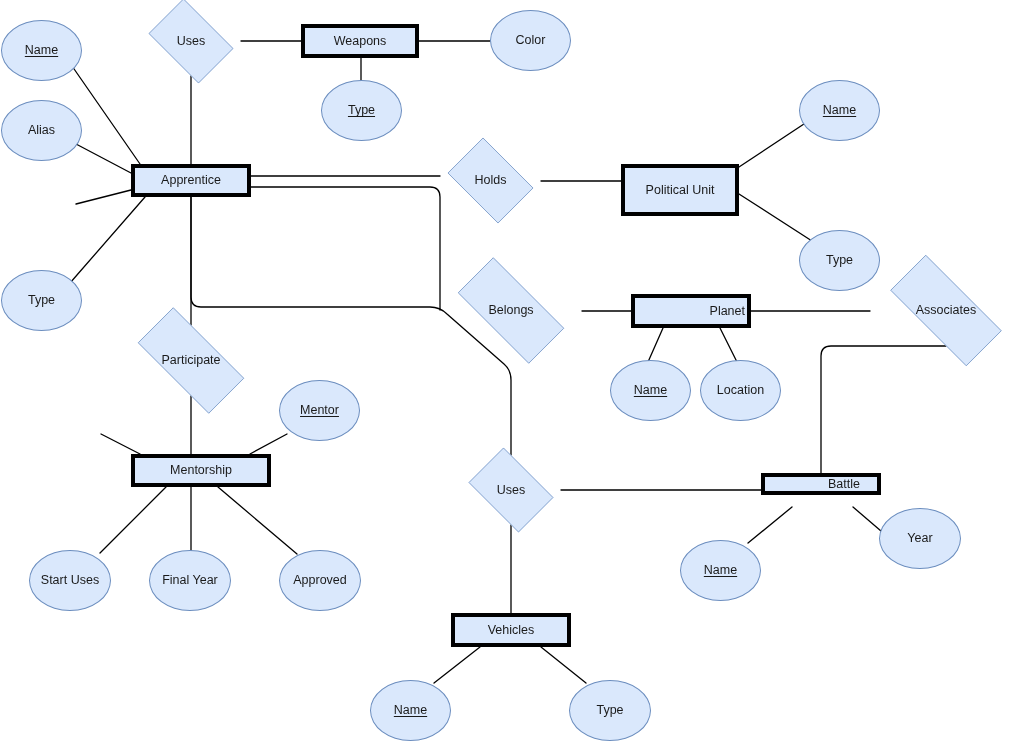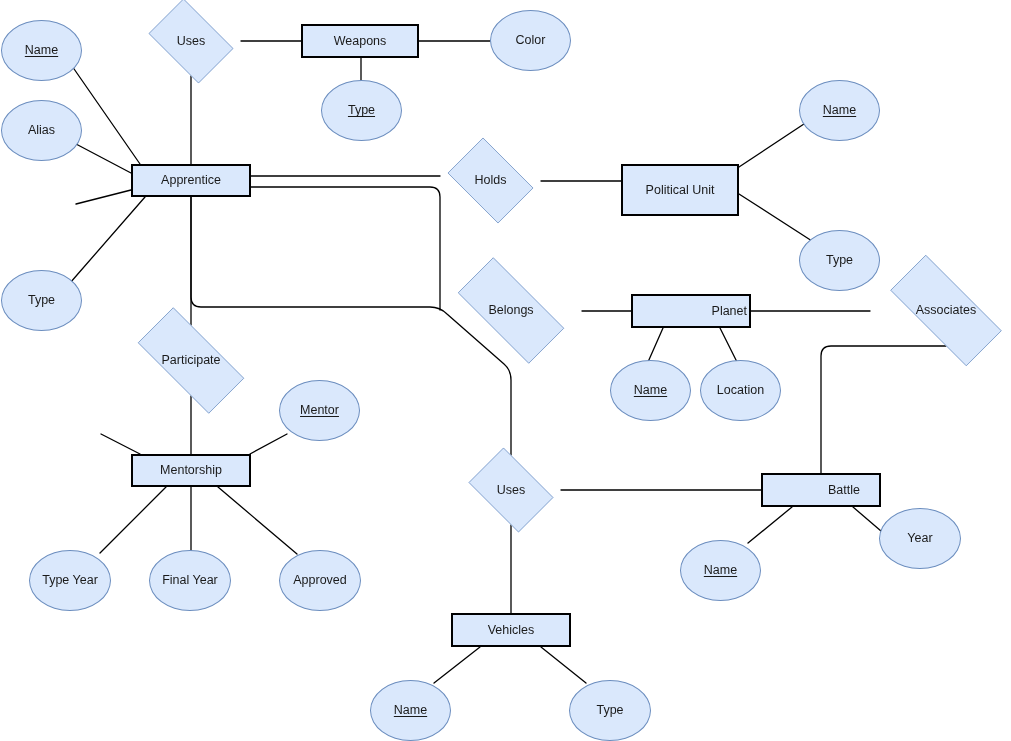--- a/index.html
+++ b/index.html
@@ -47,21 +47,21 @@
     display: inline-block;
     padding: 0 2px;
     white-space: nowrap;
   }
   .node.key .lbl {
     text-decoration: underline;
     text-underline-offset: 2px;
   }
   .entity {
     background: #dae8fc;
-    border: 2px solid #000000;
+    border: 4px solid #000000;
   }
   .attr {
     background: #dae8fc;
     border: 1px solid #6c8ebf;
     border-radius: 50%;
   }
   .rel {
     background: transparent;
     border: none;
   }
@@ -122,24 +122,24 @@
       </div>
       <div class="node entity" style="left: 301px; top: 24px; width: 118px; height: 34px;">
         <span class="lbl">Weapons</span>
       </div>
       <div class="node entity" style="left: 621px; top: 164px; width: 118px; height: 52px;">
         <span class="lbl">Political Unit</span>
       </div>
       <div class="node entity" style="left: 631px; top: 294px; width: 120px; height: 34px; justify-content: flex-end;">
         <span class="lbl">Planet</span>
       </div>
-      <div class="node entity" style="left: 131px; top: 454px; width: 120px; height: 33px;">
+      <div class="node entity" style="left: 131px; top: 454px; width: 140px; height: 33px;">
         <span class="lbl">Mentorship</span>
       </div>
-      <div class="node entity" style="left: 761px; top: 473px; width: 120px; height: 34px; padding-left: 46px;">
+      <div class="node entity" style="left: 761px; top: 473px; width: 120px; height: 22px; padding-left: 46px;">
         <span class="lbl">Battle</span>
       </div>
       <div class="node entity" style="left: 451px; top: 613px; width: 120px; height: 34px;">
         <span class="lbl">Vehicles</span>
       </div>
       <div class="node rel" style="left: 141px; top: 6px; width: 100px; height: 70px;">
         <div class="diamond-bg"></div>
         <span class="lbl">Uses</span>
       </div>
       <div class="node rel" style="left: 440px; top: 145px; width: 101px; height: 71px;">
@@ -186,21 +186,21 @@
       <div class="node attr key" style="left: 610px; top: 360px; width: 81px; height: 61px;">
         <span class="lbl">Name</span>
       </div>
       <div class="node attr" style="left: 700px; top: 360px; width: 81px; height: 61px;">
         <span class="lbl">Location</span>
       </div>
       <div class="node attr key" style="left: 279px; top: 380px; width: 81px; height: 61px;">
         <span class="lbl">Mentor</span>
       </div>
       <div class="node attr" style="left: 29px; top: 550px; width: 82px; height: 61px;">
-        <span class="lbl">Type Year</span>
+        <span class="lbl">Start Uses</span>
       </div>
       <div class="node attr" style="left: 149px; top: 550px; width: 82px; height: 61px;">
         <span class="lbl">Final Year</span>
       </div>
       <div class="node attr" style="left: 279px; top: 550px; width: 82px; height: 61px;">
         <span class="lbl">Approved</span>
       </div>
       <div class="node attr key" style="left: 680px; top: 540px; width: 81px; height: 61px;">
         <span class="lbl">Name</span>
       </div>

